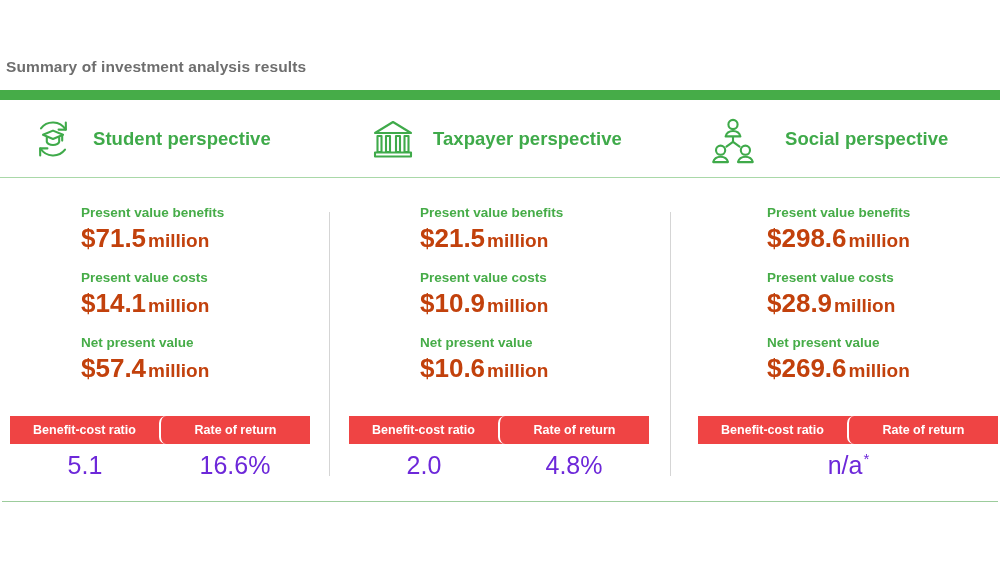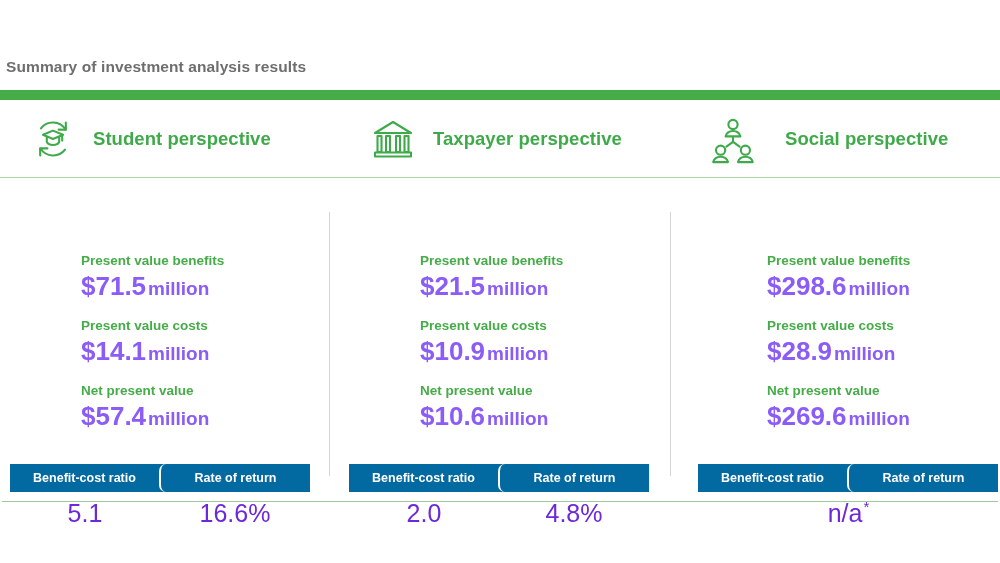--- a/index.html
+++ b/index.html
@@ -116,21 +116,20 @@
     left: 0px;
     top: 177px;
     width: 1000px;
     height: 324px;
     display: flex;
   }
   .column {
     width: 340px;
     box-sizing: border-box;
     position: relative;
-    margin-top: 48px;
   }
   .column.col-3 { width: 320px; }
 
   .metrics {
     padding-top: 28px;
     padding-left: 81px;
   }
   .column.col-2 .metrics { padding-left: 80px; }
   .column.col-3 .metrics { padding-left: 87px; }
 
@@ -142,21 +141,21 @@
   .metric-label {
     font-size: 13.5px;
     font-weight: bold;
     color: #46ac48;
     line-height: 16px;
     white-space: nowrap;
   }
   .metric-value {
     font-size: 26px;
     font-weight: bold;
-    color: #8b5cf6;
+    color: #c2410c;
     line-height: 34px;
     white-space: nowrap;
   }
   .metric-value .unit {
     font-size: 19px;
     font-weight: bold;
     margin-left: 2px;
   }
 
   
@@ -164,21 +163,21 @@
     position: absolute;
     top: 239px;
   }
   .column.col-1 .ratio-table { left: 10px; width: 300px; }
   .column.col-2 .ratio-table { left: 9px; width: 300px; }
   .column.col-3 .ratio-table { left: 18px; width: 300px; }
 
   .ratio-head {
     display: flex;
     height: 28px;
-    background: #0369a1;
+    background: #ef4444;
   }
   .ratio-head-cell {
     flex: 1 1 50%;
     color: #ffffff;
     font-size: 12.5px;
     font-weight: bold;
     display: flex;
     align-items: center;
     justify-content: center;
     white-space: nowrap;

